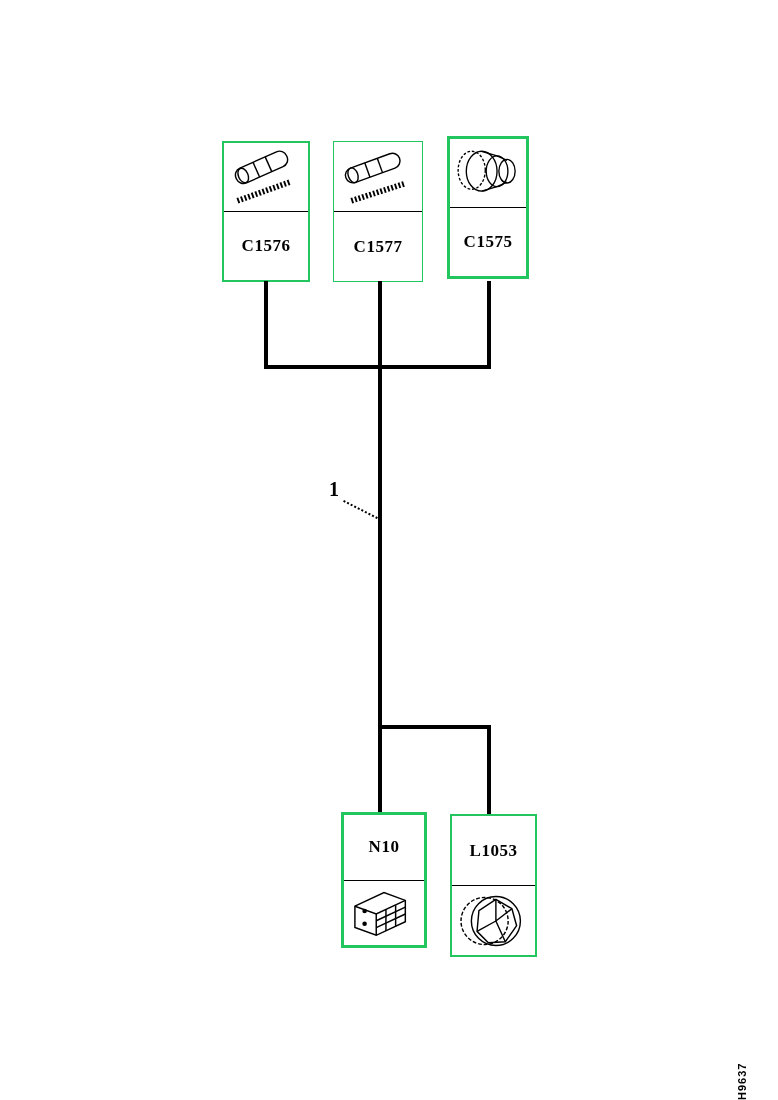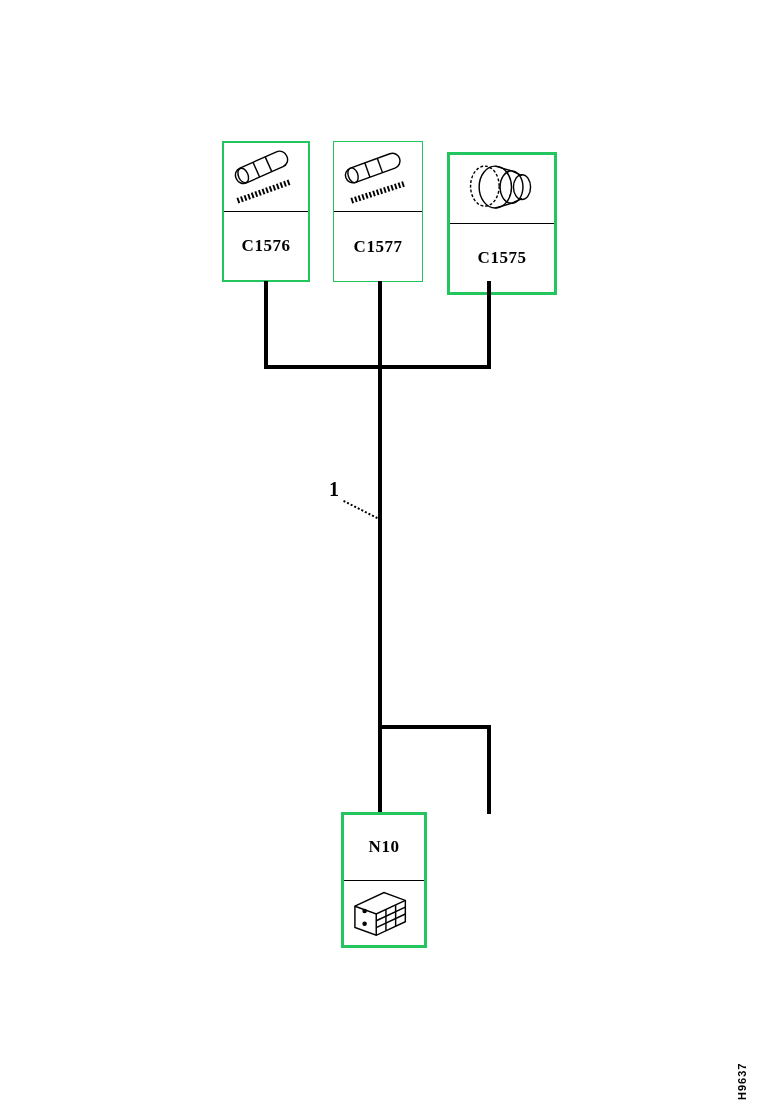--- a/index.html
+++ b/index.html
@@ -67,21 +67,21 @@
           <ellipse cx="14" cy="23" rx="5" ry="8"></ellipse>
           <line x1="30" y1="15" x2="30" y2="31"></line>
           <line x1="44" y1="15" x2="44" y2="31"></line>
         </g>
         <line x1="14" y1="58" x2="70" y2="40" stroke-width="6" stroke-dasharray="2 2"></line>
       </svg>
     </div>
     <div class="cell label-cell">C1577</div>
   </div>
 
-  <div class="node border-thick" style="left:447px;top:152px;width:110px;height:143px;">
+  <div class="node border-thick" style="left:447px;top:136px;width:82px;height:143px;">
     <div class="cell top-cell">
       <svg width="80" height="64" viewBox="0 0 84 66" fill="none" stroke="#000" stroke-width="1.5">
         <ellipse cx="24" cy="30" rx="15" ry="21" stroke-dasharray="3 2"></ellipse>
         <ellipse cx="35" cy="31" rx="17" ry="22"></ellipse>
         <path d="M35,9 L52,14 M35,53 L52,48"></path>
         <ellipse cx="52" cy="31" rx="12" ry="17"></ellipse>
         <path d="M52,14 L63,19 M52,48 L63,43"></path>
         <ellipse cx="63" cy="31" rx="9" ry="13"></ellipse>
       </svg>
     </div>
@@ -105,16 +105,27 @@
         <path d="M10,26 L40,12 L62,20 L62,42 L32,56 L10,48 Z"></path>
         <path d="M10,26 L32,34 L62,20 M32,34 L32,56"></path>
         <path d="M42,29.5 L42,51.5 M52,25 L52,47"></path>
         <path d="M32,41 L62,27 M32,48 L62,34"></path>
         <circle cx="20" cy="31" r="1.6" fill="#000"></circle>
         <circle cx="20" cy="44" r="1.6" fill="#000"></circle>
       </svg>
     </div>
   </div>
 
+  <div class="node border-med" style="left:450px;top:814px;width:87px;height:143px;">
+    <div class="cell label-cell top-cell">L1053</div>
+    <div class="cell">
+      <svg width="80" height="66" viewBox="0 0 84 70" fill="none" stroke="#000" stroke-width="1.5">
+        <circle cx="32" cy="35" r="25" stroke-dasharray="4 2"></circle>
+        <circle cx="44" cy="35" r="26"></circle>
+        <path d="M44,12 L61,22 L66,40 L54,57 L36,58 L24,46 L26,24 Z"></path>
+        <path d="M44,12 L44,35 M61,22 L44,35 M54,57 L44,35 M24,46 L44,35"></path>
+      </svg>
+    </div>
+  </div>
 
   <div class="figcode">H9637</div>
 
 </div>
 
 </body></html>

